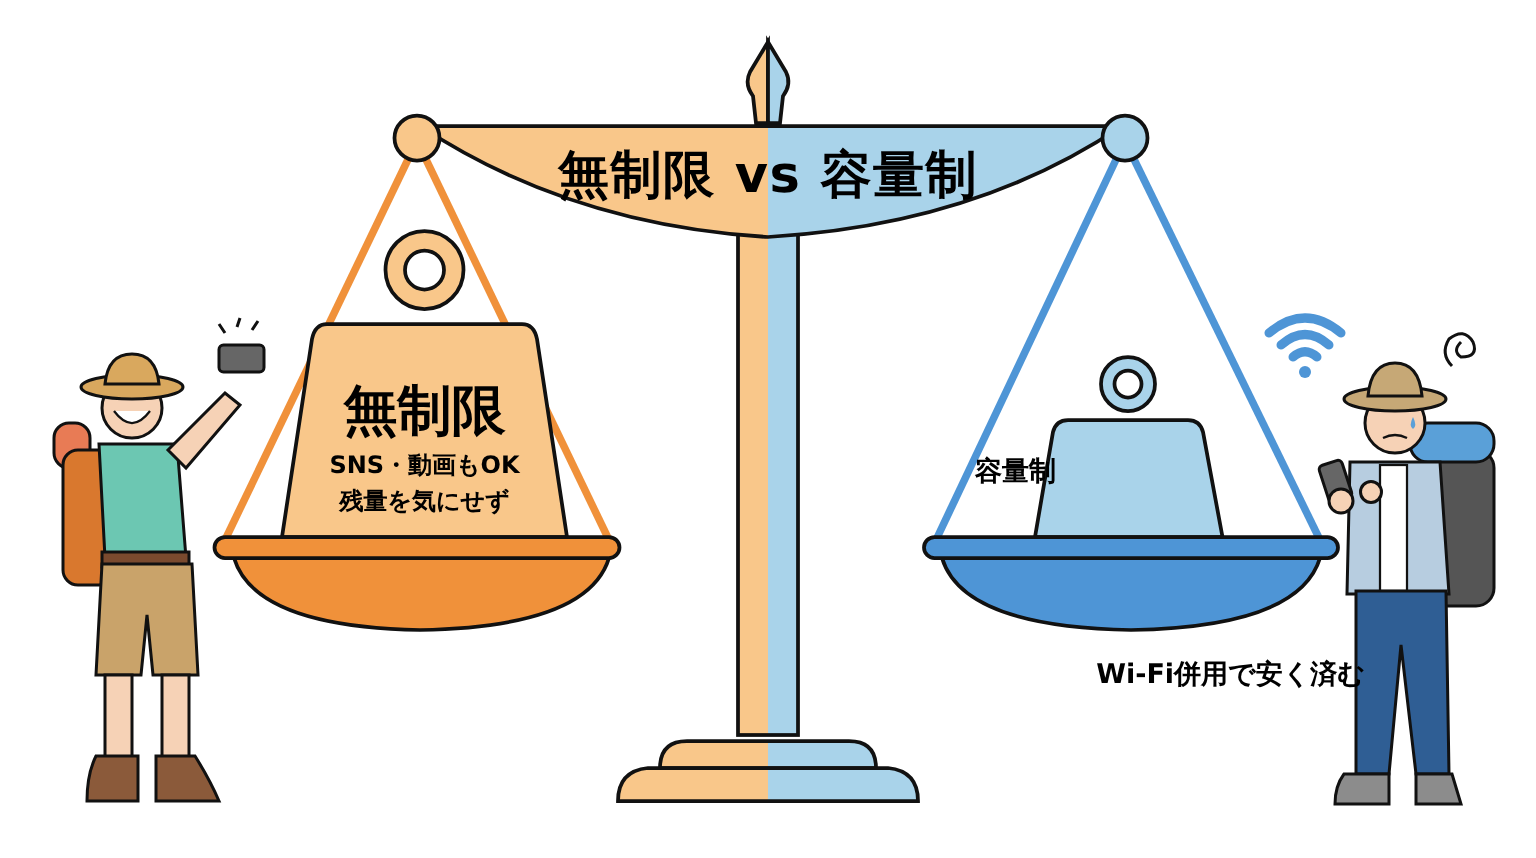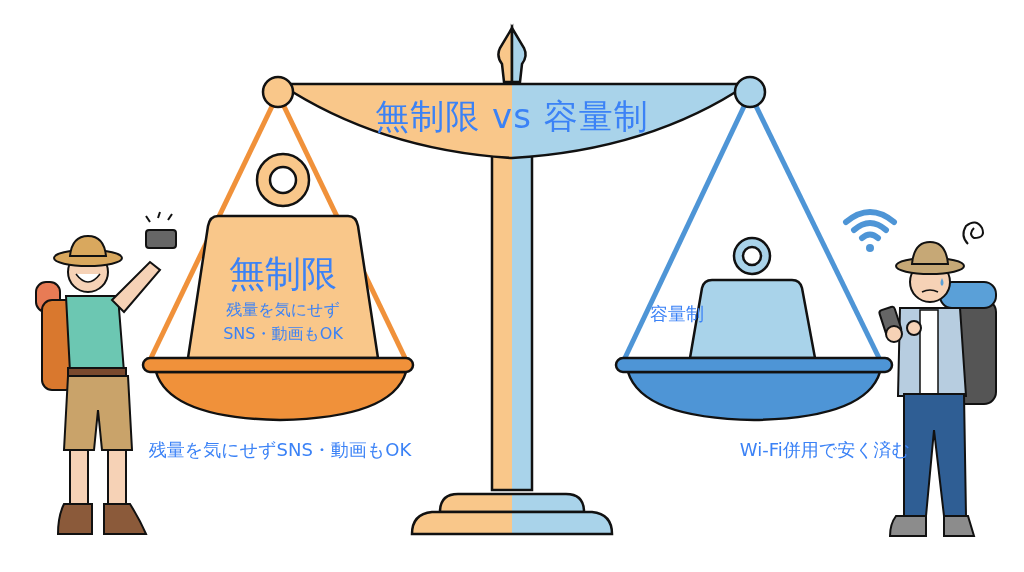--- a/index.html
+++ b/index.html
@@ -1,18 +1,18 @@
 <!DOCTYPE html>
 <html><head>
 <meta charset="utf-8">
 <style>
   html,body{margin:0;padding:0;background:#ffffff;}
   body{width:1024px;height:572px;position:relative;overflow:hidden;font-family:"DejaVu Sans","Liberation Sans",sans-serif;}
   svg{position:absolute;left:0;top:0;}
-  .txt{position:absolute;font-weight:normal;color:#3b82f6;white-space:nowrap;font-family:"DejaVu Sans","Liberation Sans",sans-serif;}
+  .txt{position:absolute;font-weight:bold;color:#000000;white-space:nowrap;font-family:"DejaVu Sans","Liberation Sans",sans-serif;}
   .title{left:0;width:1024px;top:94px;text-align:center;font-size:34px;letter-spacing:1px;}
   .wL-title{left:178px;width:210px;top:250px;text-align:center;font-size:36px;}
   .wL-sub{left:178px;width:210px;top:298px;text-align:center;font-size:16px;line-height:24px;}
   .wR-title{left:650px;width:180px;top:302px;font-size:18px;}
   .capL{left:120px;width:320px;top:436px;text-align:center;font-size:18px;line-height:28px;}
   .capR{left:620px;width:290px;top:436px;text-align:right;font-size:18px;line-height:28px;}
 </style>
 </head>
 <body>
 
@@ -143,25 +143,24 @@
 
     <path d="M896 516 L926 516 L926 536 L890 536 Q890 524 896 516 Z" fill="#8C8C8C" stroke="#111" stroke-width="2"></path>
     <path d="M944 516 L968 516 L974 536 L944 536 Z" fill="#8C8C8C" stroke="#111" stroke-width="2"></path>
   </g>
 </svg>
 
 <div class="txt title">無制限 vs 容量制</div>
 
 <div class="txt wL-title">無制限</div>
 <div class="txt wL-sub">
+  <div>SNS・動画もOK</div>
   <div>残量を気にせず</div>
-  <div>SNS・動画もOK</div>
 </div>
 
 <div class="txt wR-title">容量制</div>
 
 <div class="txt capL">
-  <div>残量を気にせずSNS・動画もOK</div>
 </div>
 
 <div class="txt capR">
   <div>Wi-Fi併用で安く済む</div>
 </div>
 
 </body></html>

